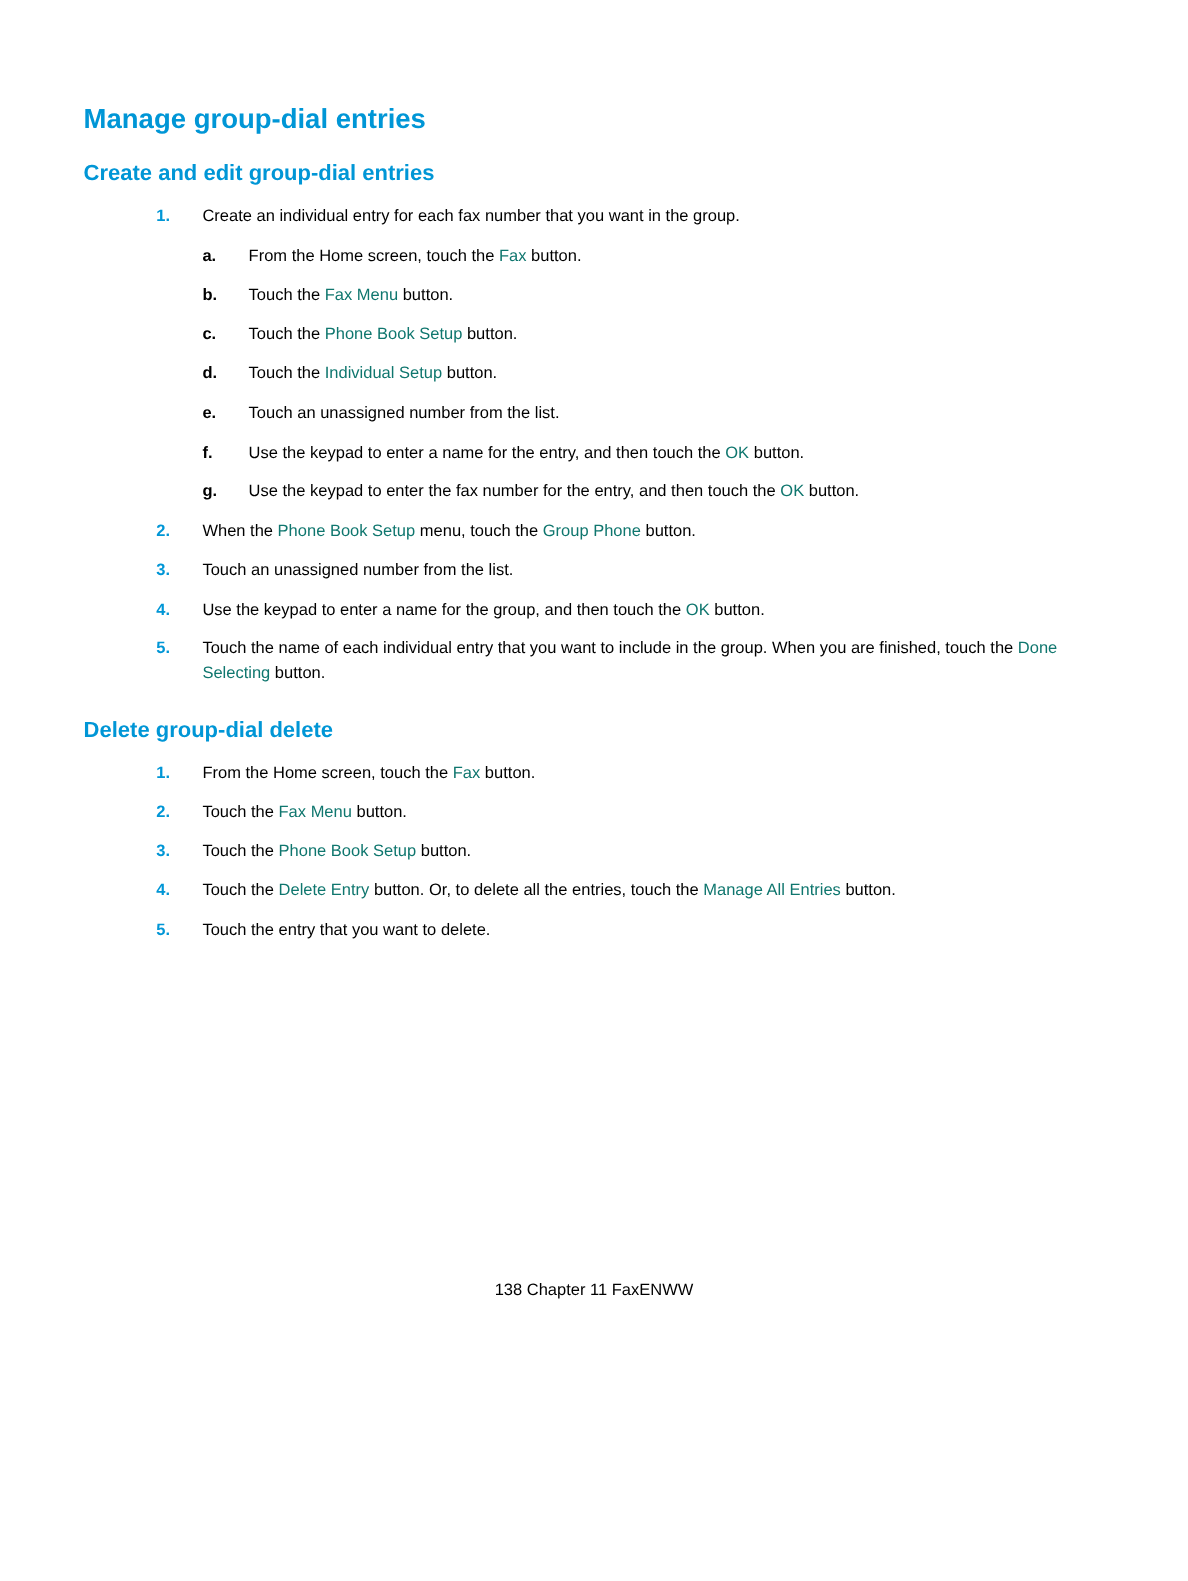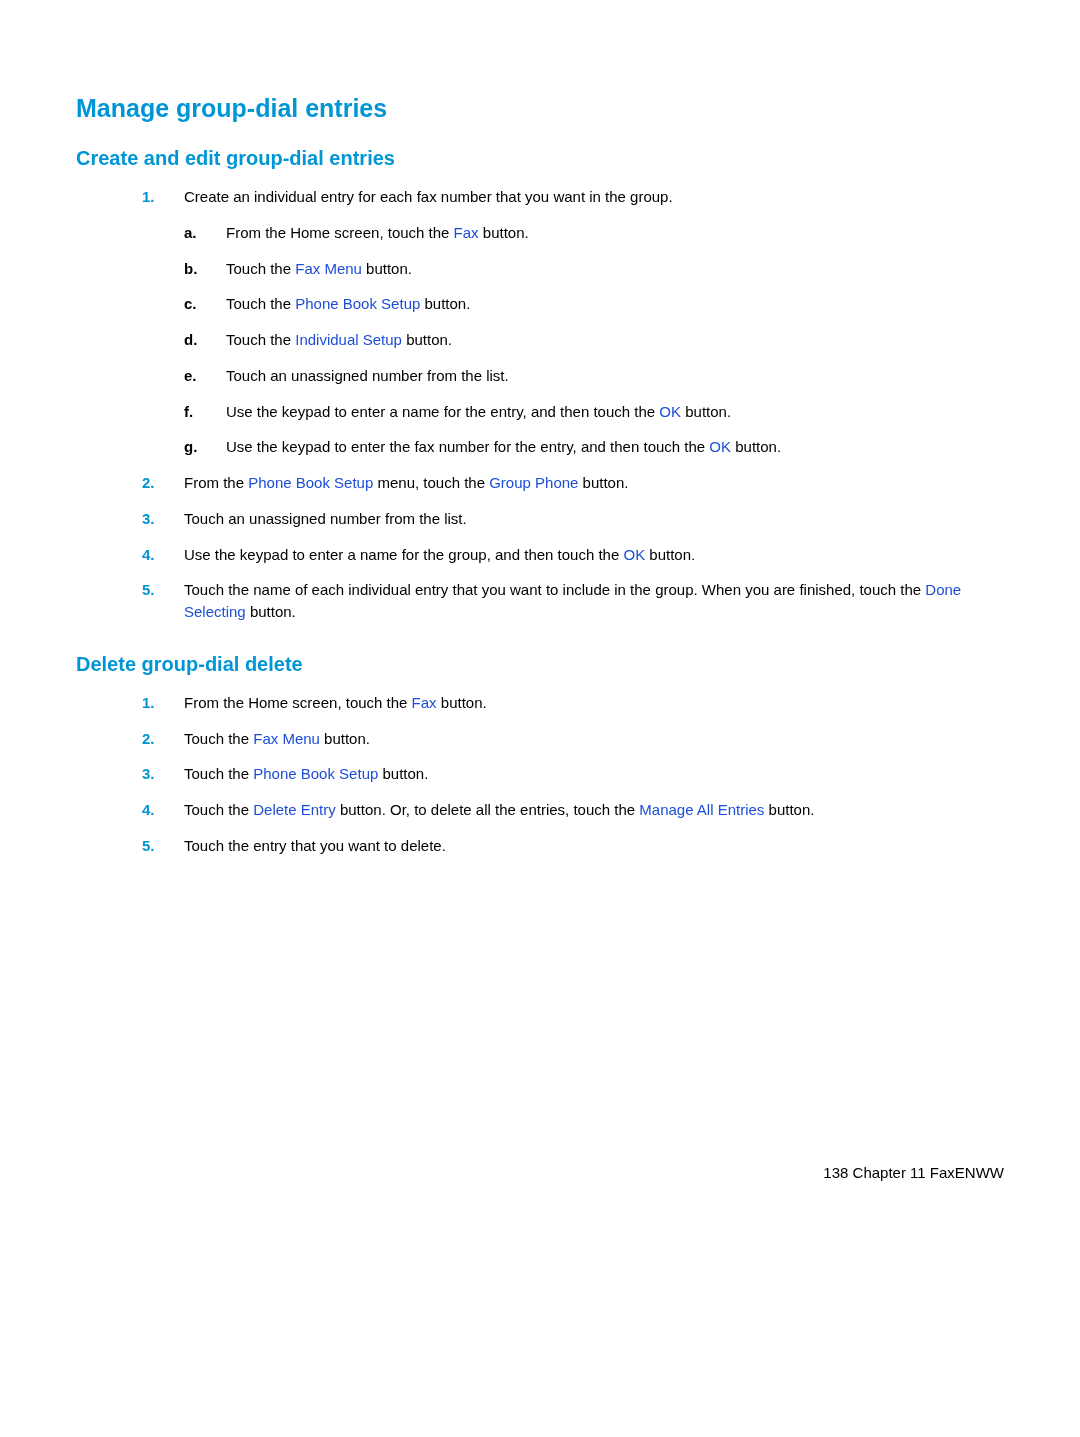--- a/index.html
+++ b/index.html
@@ -65,23 +65,23 @@
     color: #000;
     font-weight: bold;
   }
   .footer {
     position: absolute;
     left: 76px;
     right: 76px;
     bottom: 60px;
     font-size: 15px;
     display: flex;
-    justify-content: flex-end;
+    justify-content: center;
   }
-  .ui-term { color: #1d4ed8; }
+  .ui-term { color: #0f766e; }
   .text-span { }
 </style>
 </head>
 <body>
 
 <div class="page">
 
   <h1>Manage group-dial entries</h1>
 
   <div class="section">
@@ -119,21 +119,21 @@
           </li>
           <li>
             <span class="marker">g.</span>
             <span><span class="text-span">Use the keypad to enter the fax number for the entry, and then touch the </span><span class="ui-term">OK</span><span class="text-span"> button.</span></span>
           </li>
         </ol>
       </li>
 
       <li>
         <span class="marker">2.</span>
-        <span><span class="text-span">From the </span><span class="ui-term">Phone Book Setup</span><span class="text-span"> menu, touch the </span><span class="ui-term">Group Phone</span><span class="text-span"> button.</span></span>
+        <span><span class="text-span">When the </span><span class="ui-term">Phone Book Setup</span><span class="text-span"> menu, touch the </span><span class="ui-term">Group Phone</span><span class="text-span"> button.</span></span>
       </li>
 
       <li>
         <span class="marker">3.</span>
         <span class="text-span">Touch an unassigned number from the list.</span>
       </li>
 
       <li>
         <span class="marker">4.</span>
         <span><span class="text-span">Use the keypad to enter a name for the group, and then touch the </span><span class="ui-term">OK</span><span class="text-span"> button.</span></span>

